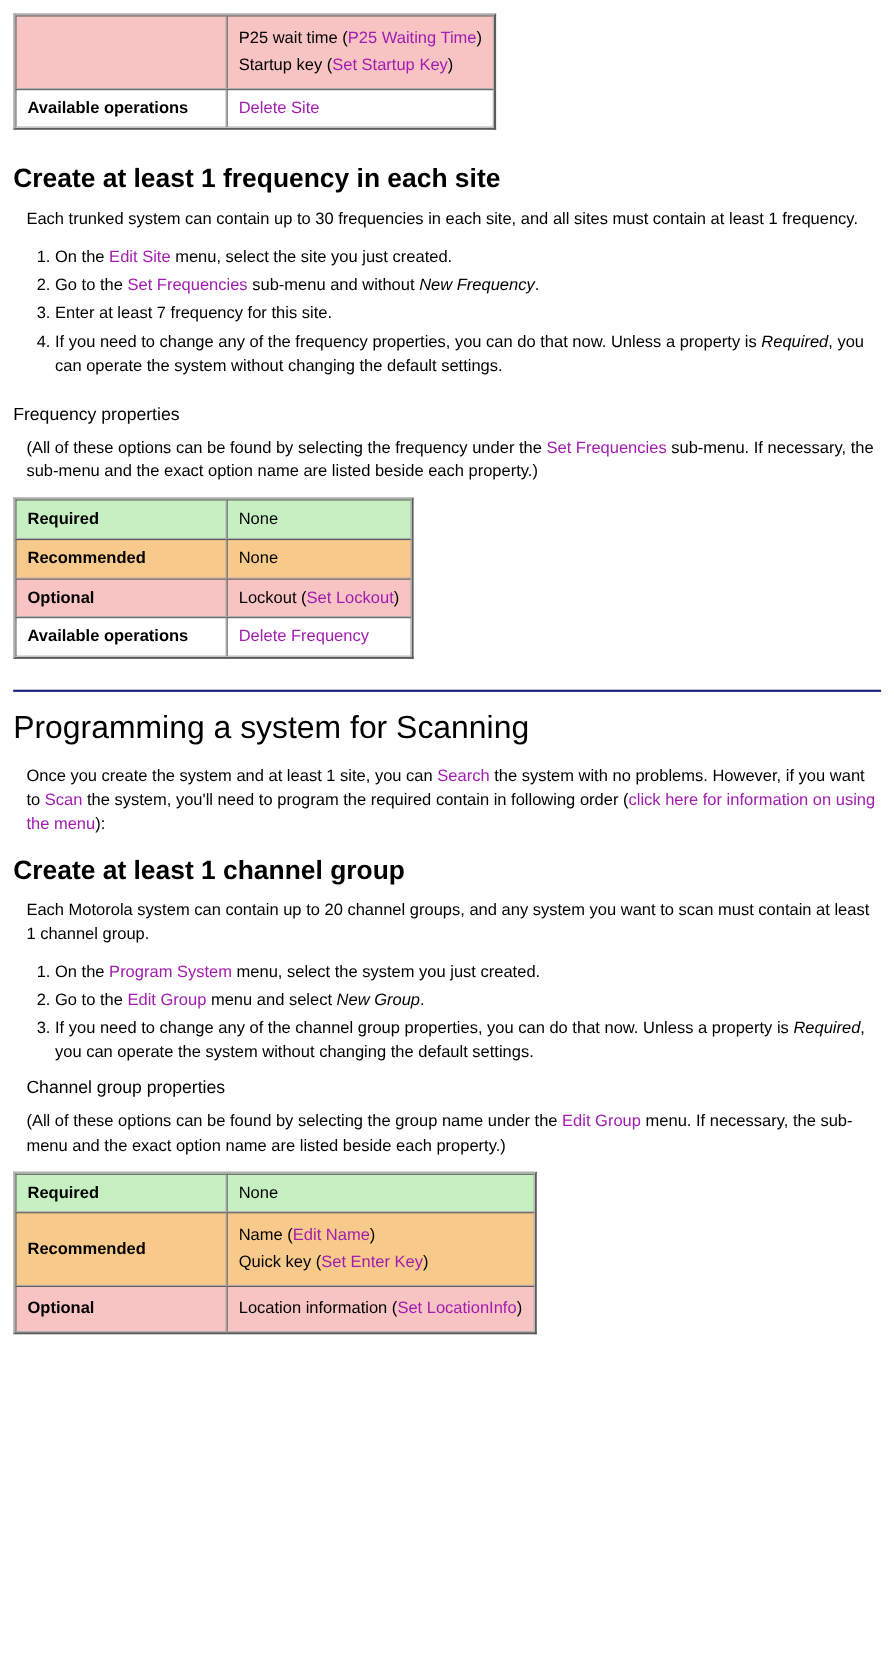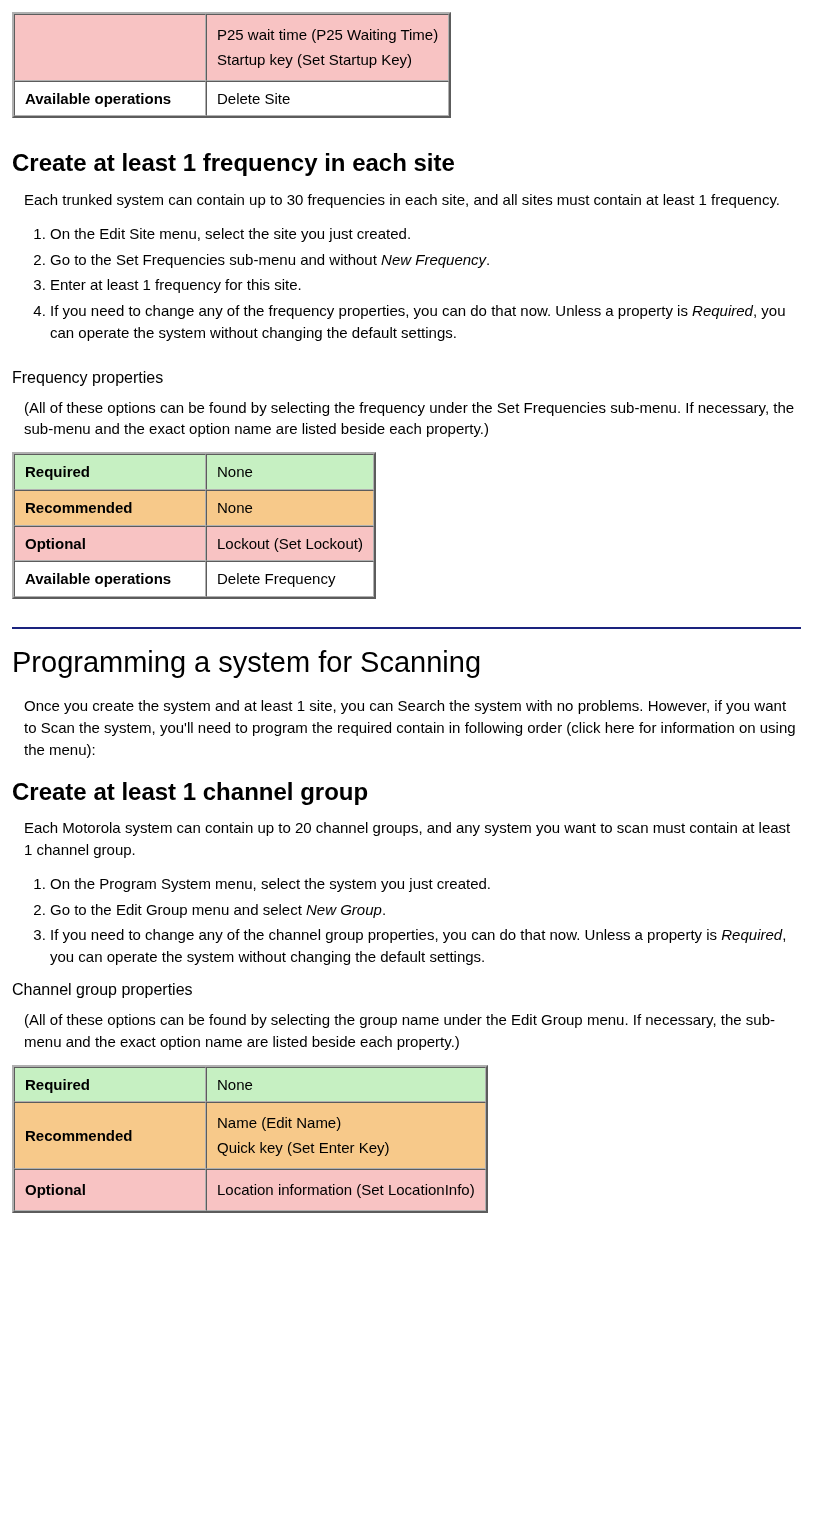--- a/index.html
+++ b/index.html
@@ -4,21 +4,21 @@
 <style>
   body {
     font-family: Arial, Helvetica, sans-serif;
     font-size: 15px;
     color: #000;
     margin: 0;
     padding: 8px 12px;
     max-width: 813px;
     line-height: 1.45;
   }
-  a { color: #000000; text-decoration: none; text-align: center; }
+  a { color: #a21caf; text-decoration: none; text-align: center; }
   h2.big {
     font-size: 29px;
     font-weight: 400;
     margin: 12px 0 12px 0;
   }
   h3.sec {
     font-size: 24px;
     font-weight: 700;
     margin: 28px 0 8px 0;
   }
@@ -88,21 +88,21 @@
 
 <h3 class="sec">Create at least 1 frequency in each site</h3>
 <p>Each trunked system can contain up to 30 frequencies in each site, and all sites must contain at least 1 frequency.</p>
 <ol>
   <li>
     <span>On the </span><a href="#">Edit Site</a><span> menu, select the site you just created.</span>
   </li>
   <li>
     <span>Go to the </span><a href="#">Set Frequencies</a><span> sub-menu and without </span><em>New Frequency</em><span>.</span>
   </li>
-  <li>Enter at least 1 frequency for this site.</li>
+  <li>Enter at least 7 frequency for this site.</li>
   <li>
     <span>If you need to change any of the frequency properties, you can do that now. Unless a property is </span><em>Required</em><span>, you can operate the system without changing the default settings.</span>
   </li>
 </ol>
 
 <h4 class="sub">Frequency properties</h4>
 <p>
   <span>(All of these options can be found by selecting the frequency under the </span><a href="#">Set Frequencies</a><span> sub-menu. If necessary, the sub-menu and the exact option name are listed beside each property.)</span>
 </p>
 <table class="prop">
@@ -144,21 +144,21 @@
     <span>On the </span><a href="#">Program System</a><span> menu, select the system you just created.</span>
   </li>
   <li>
     <span>Go to the </span><a href="#">Edit Group</a><span> menu and select </span><em>New Group</em><span>.</span>
   </li>
   <li>
     <span>If you need to change any of the channel group properties, you can do that now. Unless a property is </span><em>Required</em><span>, you can operate the system without changing the default settings.</span>
   </li>
 </ol>
 
-<h4 class="sub" style="margin-top:10px;">Channel group properties</h4>
+<h4 class="sub" style="margin-top:10px;margin-left:12px;">Channel group properties</h4>
 <p>
   <span>(All of these options can be found by selecting the group name under the </span><a href="#">Edit Group</a><span> menu. If necessary, the sub-menu and the exact option name are listed beside each property.)</span>
 </p>
 <table class="prop">
   <tbody>
       <tr class="row-green">
     <td class="label-col" style="width:170px;">Required</td>
     <td>None</td>
   </tr>
   <tr class="row-orange">

